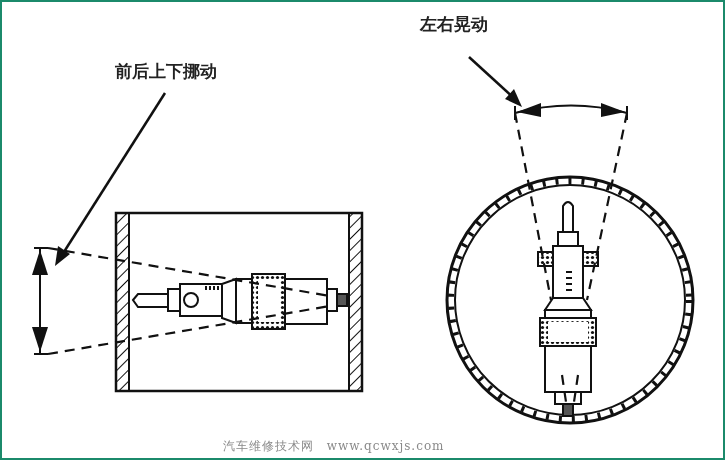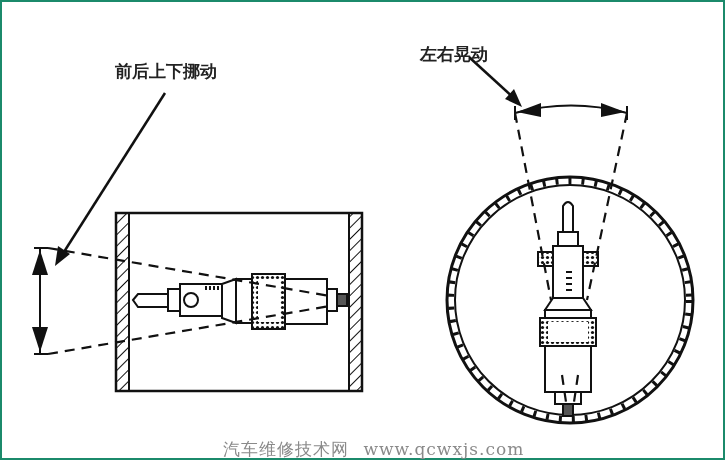--- a/index.html
+++ b/index.html
@@ -1,20 +1,20 @@
 <!DOCTYPE html>
 <html><head>
 <meta charset="utf-8">
 <style>
   html, body { margin:0; padding:0; background:#ffffff; }
   body { width:725px; height:460px; overflow:hidden; font-family:"DejaVu Sans", sans-serif; }
   .frame { position:absolute; left:0; top:0; width:721px; height:456px; border:2px solid #1b8a6b; background:#ffffff; }
   svg { position:absolute; left:0; top:0; }
   .label { position:absolute; font-family:"DejaVu Sans", sans-serif; font-weight:bold; font-size:17px; color:#222; letter-spacing:0px; white-space:nowrap; }
-  .watermark { position:absolute; font-family:"DejaVu Serif", serif; font-size:17px; color:#8a8a8a; white-space:nowrap; letter-spacing:1px; }
+  .watermark { position:absolute; font-family:"DejaVu Serif", serif; font-size:12px; color:#8a8a8a; white-space:nowrap; letter-spacing:1px; }
 </style>
 </head>
 <body>
 
 <div class="frame"></div>
 
 <svg width="725" height="460" viewBox="0 0 725 460">
   <defs>
     <pattern id="hatch" patternUnits="userSpaceOnUse" width="8" height="8" patternTransform="rotate(45)">
       <line x1="0" y1="0" x2="0" y2="8" stroke="#111" stroke-width="2"></line>
@@ -107,18 +107,18 @@
     <path d="M625,112 L601,103 L601,117 Z" fill="#111"></path>
   </g>
 
   <g>
     <line x1="469" y1="57" x2="516" y2="100" stroke="#111" stroke-width="2.5"></line>
     <path d="M522,107 L505,99 L514,89 Z" fill="#111"></path>
   </g>
 </svg>
 
 <div class="label" style="left:115px; top:60px;">前后上下挪动</div>
-<div class="label" style="left:420px; top:43px;">左右晃动</div>
+<div class="label" style="left:420px; top:13px;">左右晃动</div>
 
 <div class="watermark" style="left:223px; top:438px;">
   <span>汽车维修技术网</span>
   <span style="margin-left:8px;">www.qcwxjs.com</span>
 </div>
 
 </body></html>

